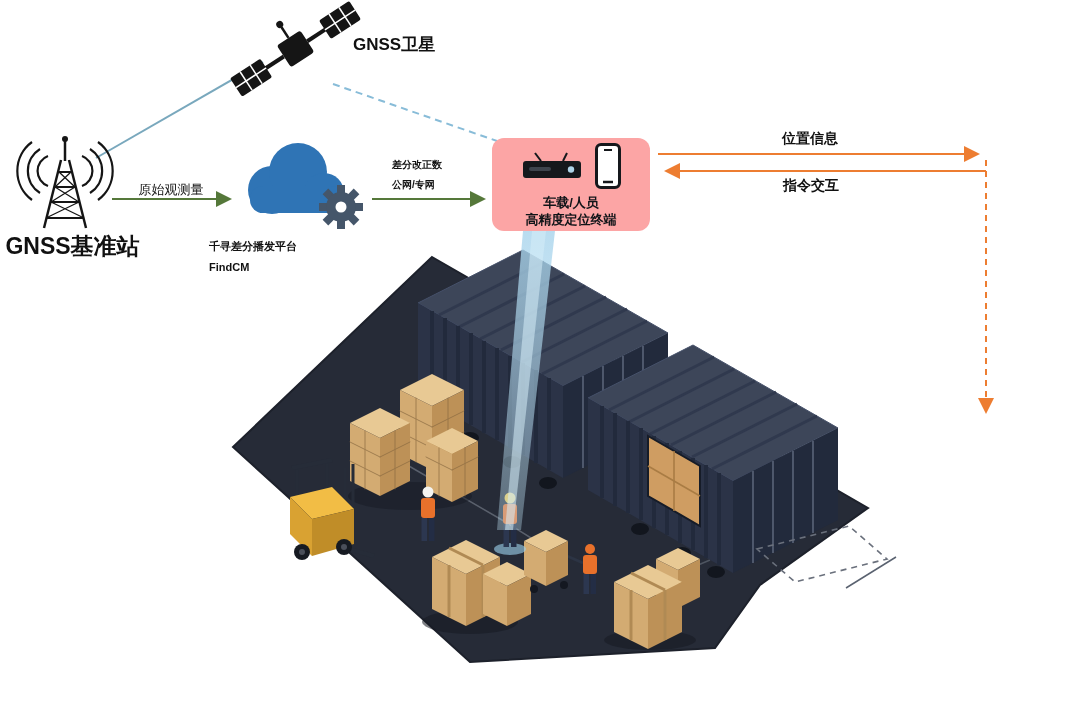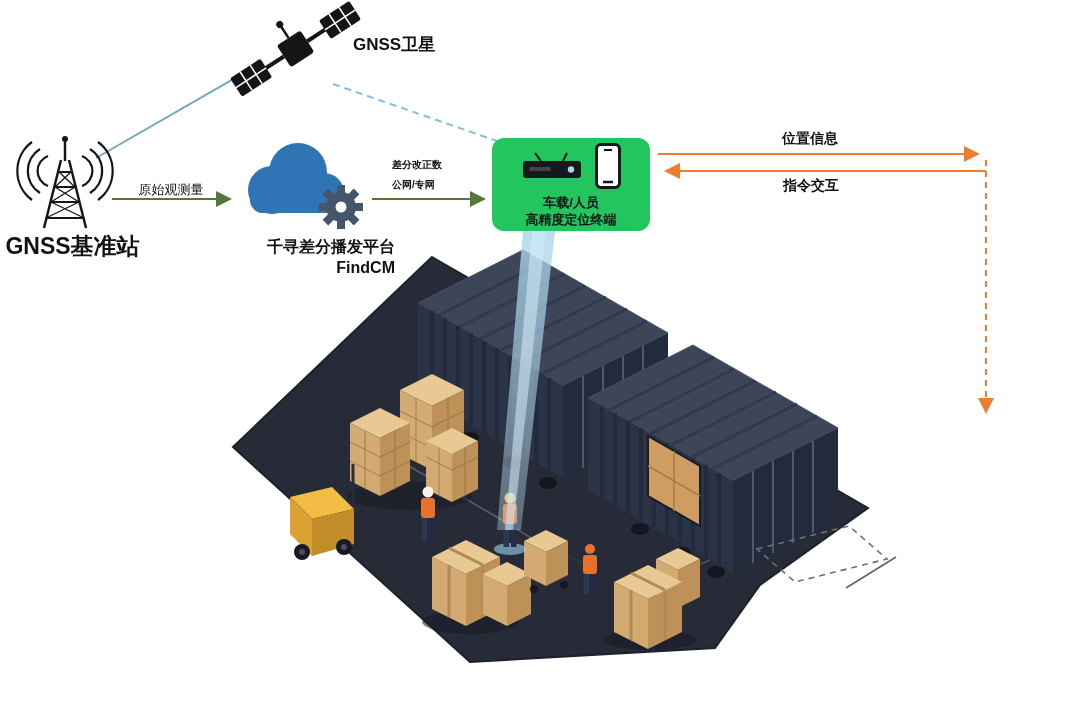--- a/index.html
+++ b/index.html
@@ -5,26 +5,26 @@
   * { margin:0; padding:0; box-sizing:border-box; }
   html,body { background:#ffffff; }
   body { font-family:"Liberation Sans","DejaVu Sans",sans-serif; color:#1a1a1a; }
   .canvas { position:relative; width:1080px; height:701px; background:#ffffff; overflow:hidden; }
   .art { position:absolute; left:0; top:0; }
 
   .label { position:absolute; color:#111; white-space:nowrap; }
   .lbl-satellite { left:353px; top:33px; font-size:17px; font-weight:700; }
   .lbl-base { left:5px; top:231px; width:135px; text-align:center; font-size:23px; font-weight:700; }
   .lbl-raw { left:121px; top:181px; width:100px; text-align:center; font-size:13px; font-weight:400; }
-  .lbl-cloud { left:209px; top:236px; width:186px; text-align:right; font-size:16px; font-weight:700; line-height:21px; }
+  .lbl-cloud { left:209px; top:236px; width:186px; text-align:left; font-size:11px; font-weight:700; line-height:21px; }
   .lbl-diff { left:392px; top:155px; font-size:10px; font-weight:700; line-height:20px; }
   .lbl-pos { left:758px; top:130px; width:104px; text-align:center; font-size:14px; font-weight:600; }
   .lbl-cmd { left:759px; top:177px; width:104px; text-align:center; font-size:14px; font-weight:600; }
 
-  .bubble { position:absolute; background:#22c55e; border-radius:12px;
+  .bubble { position:absolute; background:#fca5a5; border-radius:12px;
             display:flex; flex-direction:column; align-items:center; justify-content:center; }
   .bubble-terminal { left:492px; top:138px; width:158px; height:93px; padding-top:2px; }
   .bubble-finds { left:878px; top:424px; width:178px; height:136px; }
   .bubble-text { font-size:13px; font-weight:700; color:#101418; line-height:17px; text-align:center; }
   .bubble-finds .bubble-text { font-size:15px; line-height:21px; }
   .term-icons { display:flex; align-items:flex-end; gap:12px; margin-bottom:5px; }
 </style>
 </head>
 <body>
 

